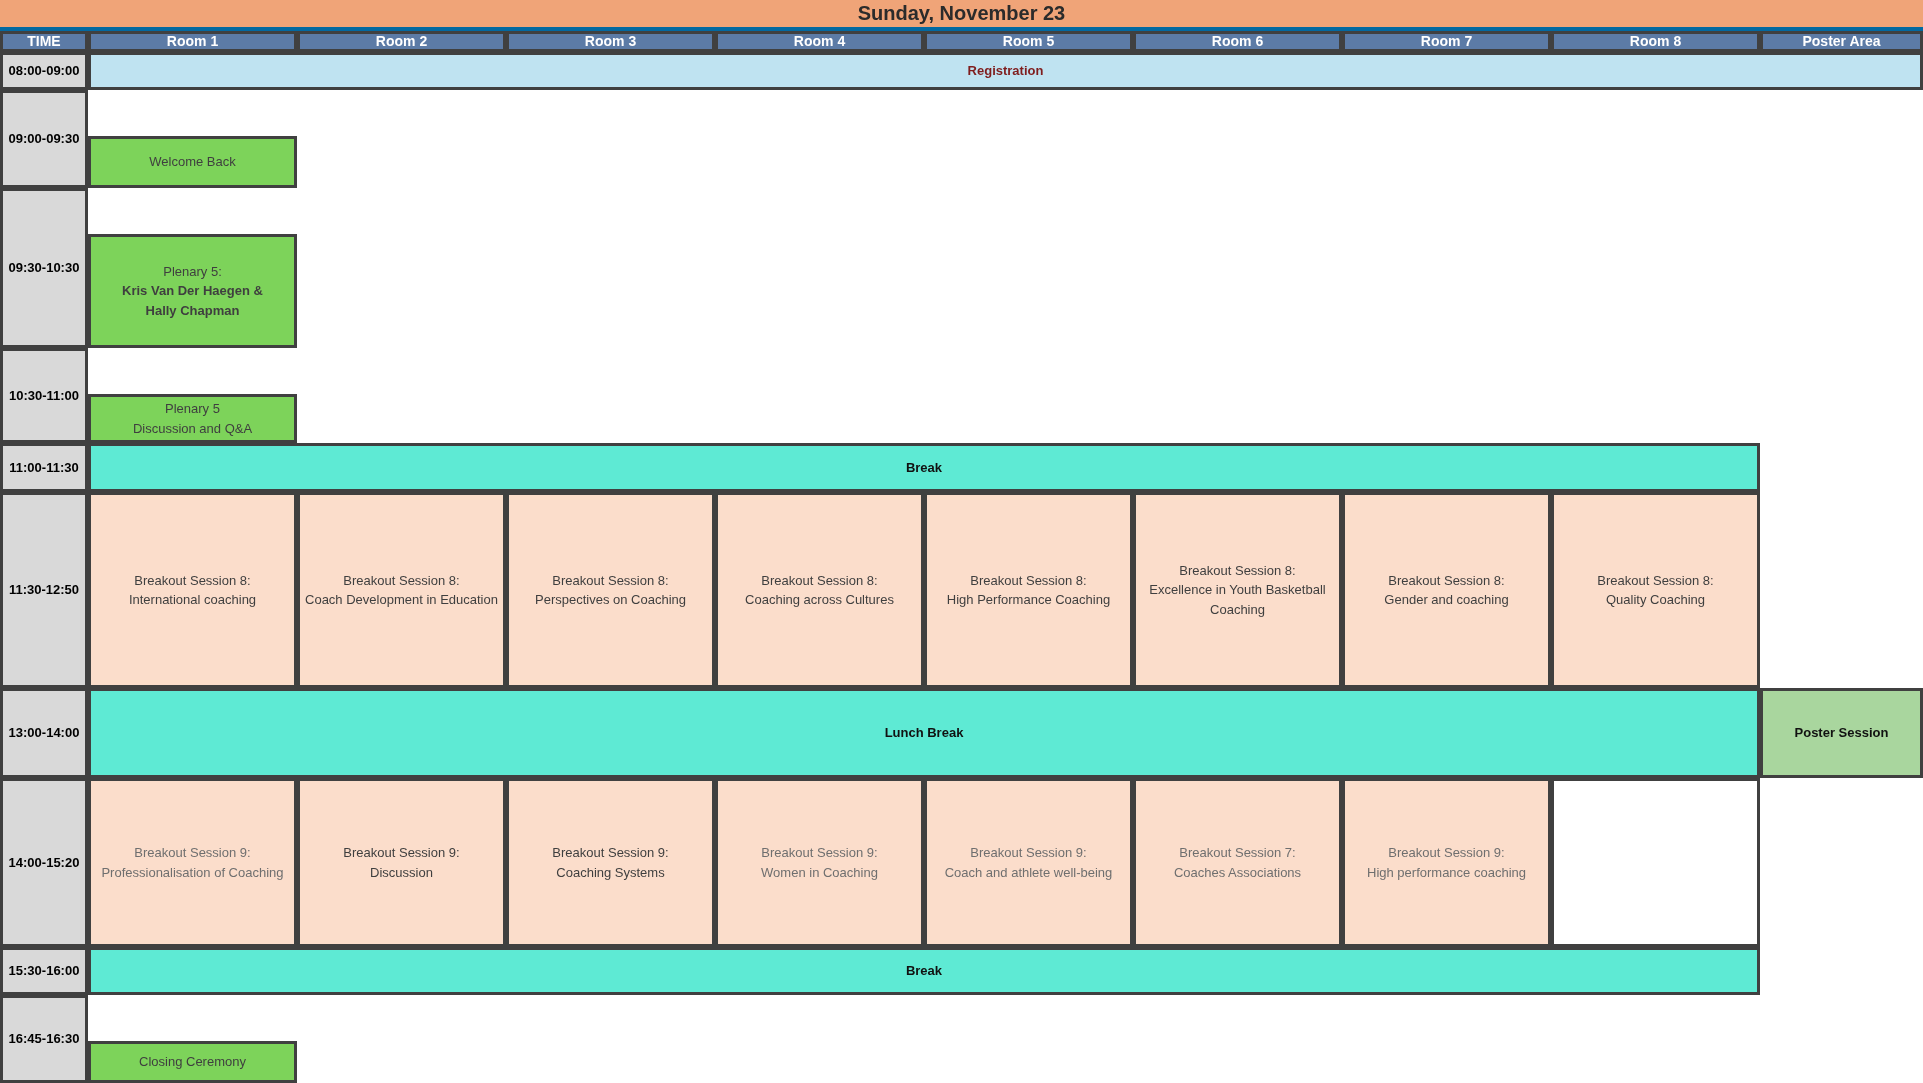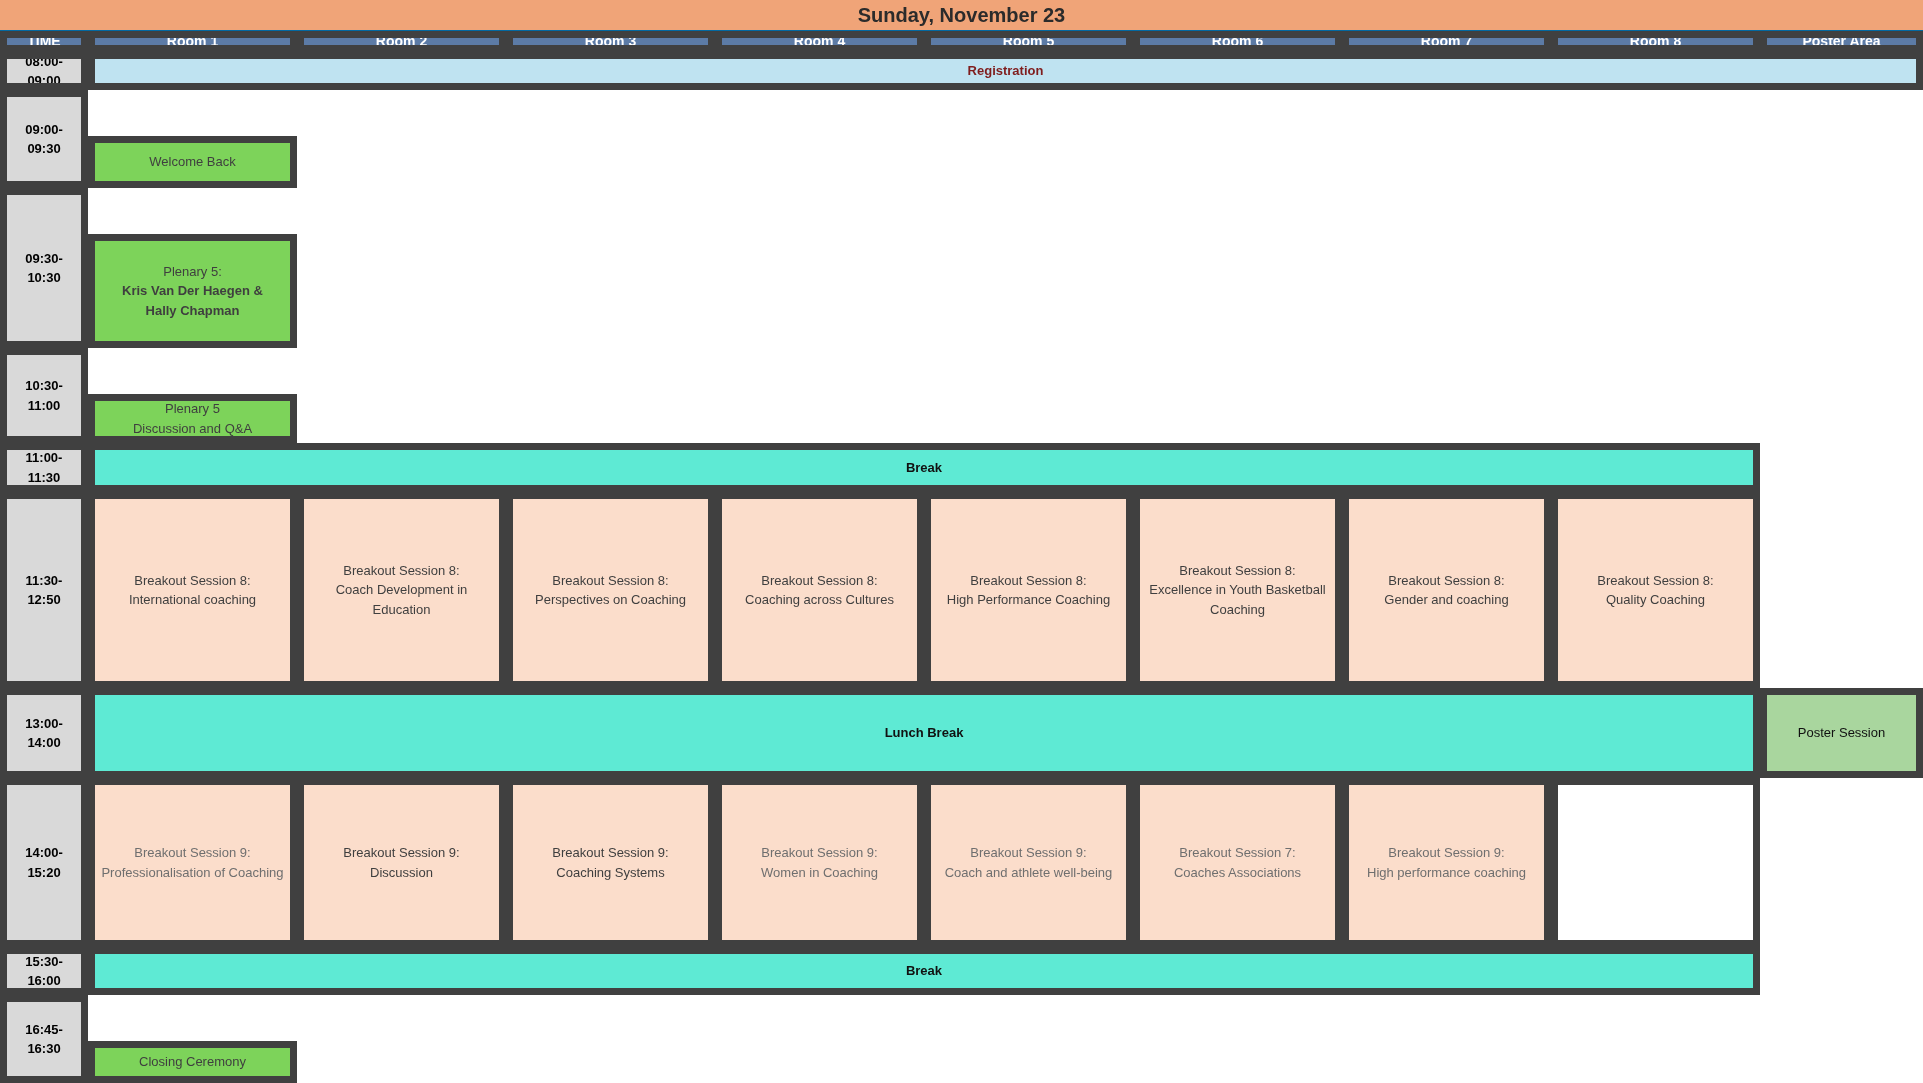--- a/index.html
+++ b/index.html
@@ -6,43 +6,43 @@
   .grid{
     position:relative;
     width:1923px;height:1083px;
     display:grid;
     grid-template-columns:88px repeat(8,209px) 163px;
     grid-template-rows:31px 21px 38px 98px 160px 95px 49px 196px 90px 169px 48px 88px;
     background:#fff;
     font-family:"Liberation Sans",sans-serif;
   }
   .cell{
-    border:7px solid #404040;
+    border:3px solid #404040;
     box-sizing:border-box;
     display:flex;flex-direction:column;
     align-items:center;justify-content:center;
     text-align:center;
     line-height:1.5;
     padding:2px 5px;
     overflow:hidden;
   }
   .title{
     grid-row:1;grid-column:1/11;
     background:#F0A478;
-    border-bottom:1px solid #0369a1;
+    border-bottom:4px solid #0369a1;
     display:flex;align-items:center;justify-content:center;
     font-weight:bold;font-size:20px;color:#2b2b2b;
   }
   .hd{background:#5C7BA6;color:#fff;font-weight:bold;font-size:14px;padding:0 2px;}
   .tc{background:#D9D9D9;font-weight:bold;font-size:13px;color:#000000;}
   .reg{background:#BFE3F1;font-weight:bold;font-size:13px;color:#7f1d1d;}
   .green{background:#7DD35A;font-size:13px;color:#3F3F3F;margin-top:46px;}
   .peach{background:#FBDDCB;font-size:13px;color:#3F3F3F;}
   .gray{background:#5eead4;font-weight:bold;font-size:13px;color:#111;}
-  .poster{background:#A9D69E;font-weight:normal;font-size:13px;color:#111;}
+  .poster{background:#A9D69E;font-weight:bold;font-size:13px;color:#111;}
   .empty{background:#fff;}
   .line{display:block;}
   .muted{color:#6F6F6F;}
   .speakers{font-weight:bold;max-width:148px;}
   .r2{grid-row:2}.r3{grid-row:3}.r4{grid-row:4}.r5{grid-row:5}.r6{grid-row:6}
   .r7{grid-row:7}.r8{grid-row:8}.r9{grid-row:9}.r10{grid-row:10}.r11{grid-row:11}.r12{grid-row:12}
   .c0{grid-column:1}.c1{grid-column:2}.c2{grid-column:3}.c3{grid-column:4}.c4{grid-column:5}
   .c5{grid-column:6}.c6{grid-column:7}.c7{grid-column:8}.c8{grid-column:9}.cp{grid-column:10}
   .span-all{grid-column:2/11}
   .span-rooms{grid-column:2/10}

